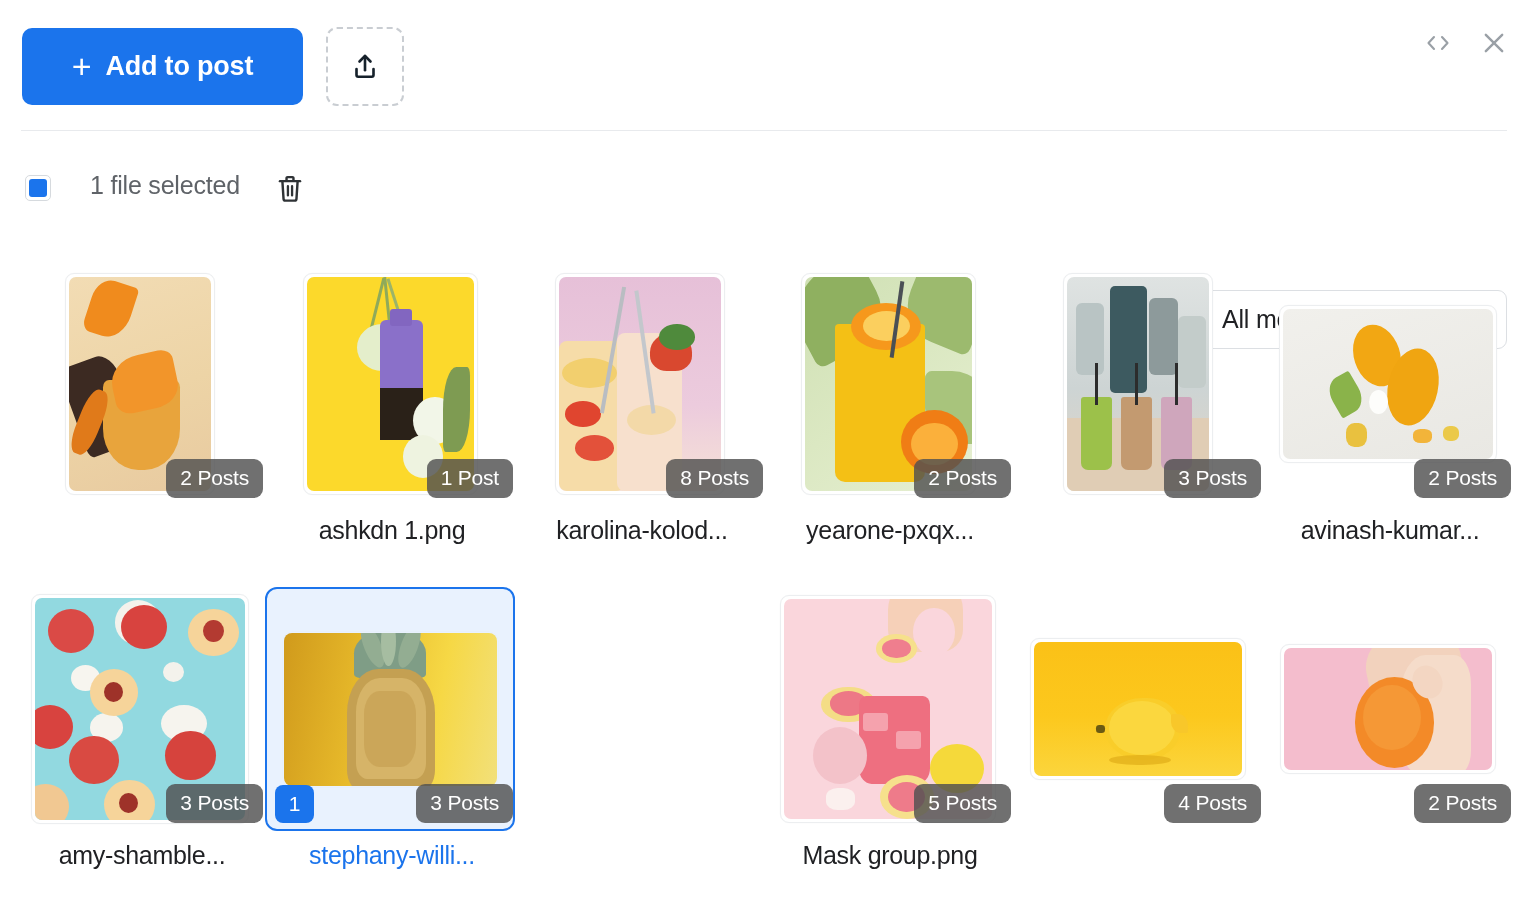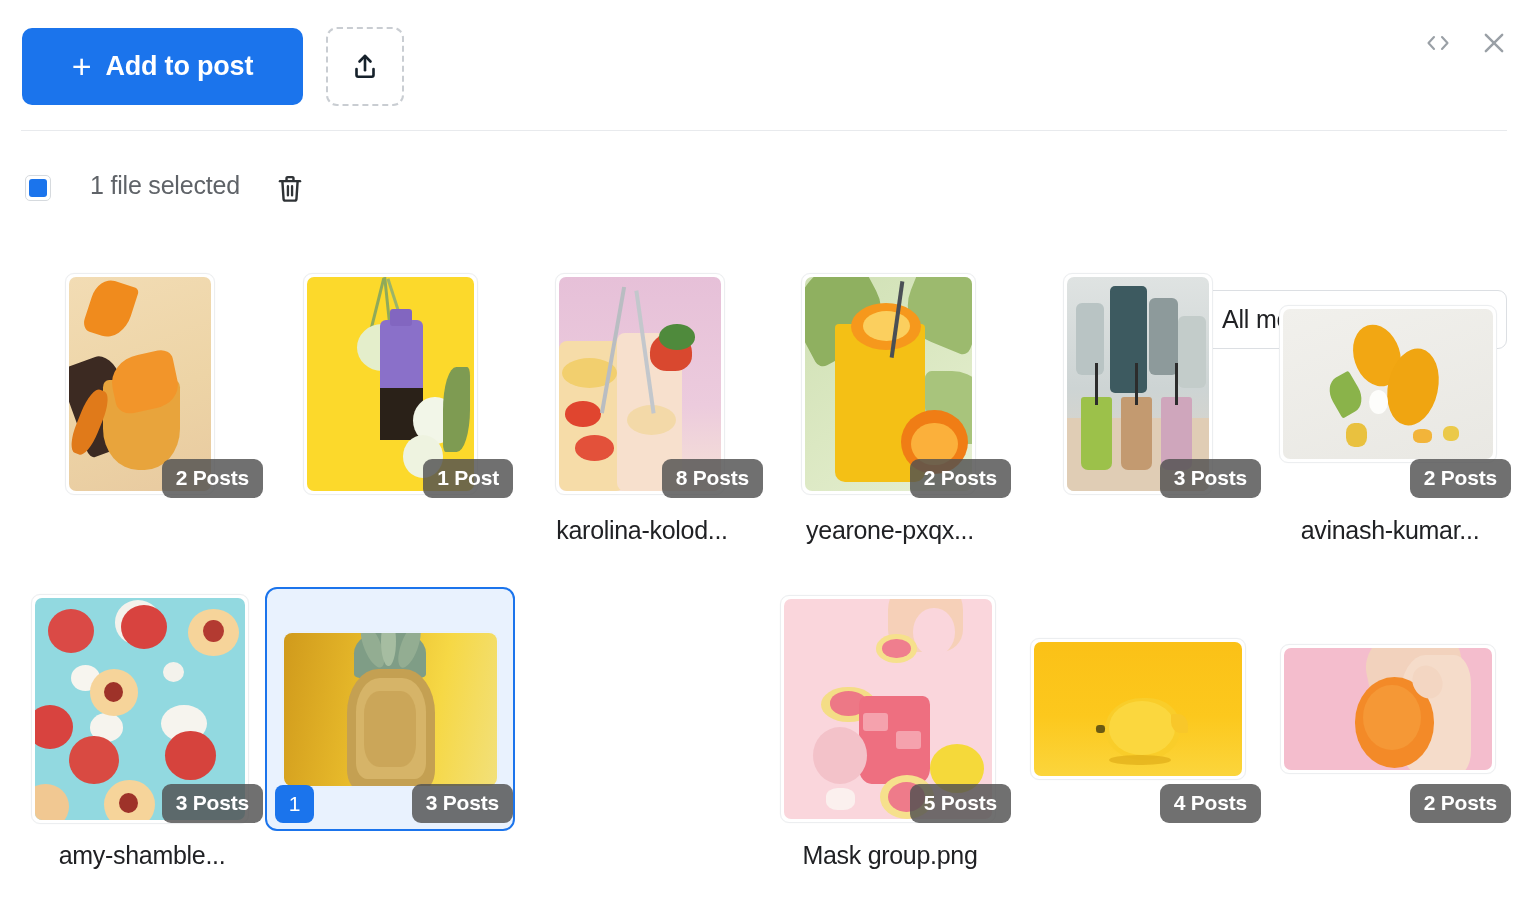--- a/index.html
+++ b/index.html
@@ -170,21 +170,20 @@
     position: absolute;
     right: 0px; bottom: 6px;
     background: rgba(80,80,80,0.82);
     color: #fff;
     font-size: 21px;
     padding: 7px 14px 8px 14px;
     border-radius: 9px;
     white-space: nowrap;
     letter-spacing: -0.2px;
     pointer-events: none;
-    font-weight: bold;
   }
   .badge-num {
     position: absolute;
     left: 8px; bottom: 6px;
     background: #1b74ec;
     color: #fff;
     font-size: 21px;
     width: 39px; height: 38px;
     border-radius: 8px;
     display: flex; align-items: center; justify-content: center;
@@ -305,20 +304,21 @@
                 <div style="position:absolute;left:44%;top:52%;width:26%;height:24%;background:#2a2118;"></div>
                 <div style="position:absolute;left:50%;top:15%;width:13%;height:8%;background:#8266c0;border-radius:3px;"></div>
                 <div style="position:absolute;left:64%;top:56%;width:26%;height:22%;background:#f2f6e8;border-radius:50%;"></div>
                 <div style="position:absolute;left:58%;top:74%;width:24%;height:20%;background:#eef3e0;border-radius:50%;"></div>
                 <div style="position:absolute;left:82%;top:42%;width:16%;height:40%;background:#7e9b52;border-radius:50% 10%;"></div>
               </div>
             </div>
           </div>
         </div>
         <div class="badge-posts">1 Post</div>
+        <div class="caption">ashkdn 1.png</div>
       </div>
 
       <div class="cell c2">
         <div class="thumb-wrap">
           <div class="thumb" style="width:170px;height:222px;">
             <div class="pic" style="background:linear-gradient(180deg,#e6c0d8 0%,#eccbdd 60%,#f6e2d6 100%);">
               <div class="ph">
                 <div style="position:absolute;left:0%;top:30%;width:40%;height:70%;background:#f6dca8;border-radius:8px;"></div>
                 <div style="position:absolute;left:2%;top:38%;width:34%;height:14%;background:#f2cf6e;border-radius:50%;"></div>
                 <div style="position:absolute;left:4%;top:58%;width:22%;height:12%;background:#e0452f;border-radius:50%;"></div>
@@ -446,20 +446,21 @@
                 <div style="position:absolute;left:46%;top:-10%;width:7%;height:32%;background:#a6bda1;border-radius:50%;"></div>
                 <div style="position:absolute;left:30%;top:24%;width:41%;height:80%;background:#c4a052;border-radius:36% 36% 18% 18%;"></div>
                 <div style="position:absolute;left:34%;top:30%;width:33%;height:66%;background:#d6b468;border-radius:34% 34% 16% 16%;"></div>
                 <div style="position:absolute;left:38%;top:38%;width:24%;height:50%;background:#c39a4c;border-radius:30%;opacity:.55;"></div>
               </div>
             </div>
           </div>
         </div>
         <div class="badge-num">1</div>
         <div class="badge-posts">3 Posts</div>
+        <div class="caption sel">stephany-willi...</div>
       </div>
 
 
       <div class="cell c3">
         <div class="thumb-wrap">
           <div class="thumb" style="width:216px;height:228px;">
             <div class="pic" style="background:#fad6dc;">
               <div class="ph">
                 <div style="position:absolute;left:50%;top:-10%;width:36%;height:34%;background:#f6d0b8;border-radius:44% 44% 30% 30%;"></div>
                 <div style="position:absolute;left:62%;top:4%;width:20%;height:22%;background:#fad6dc;border-radius:50%;"></div>

